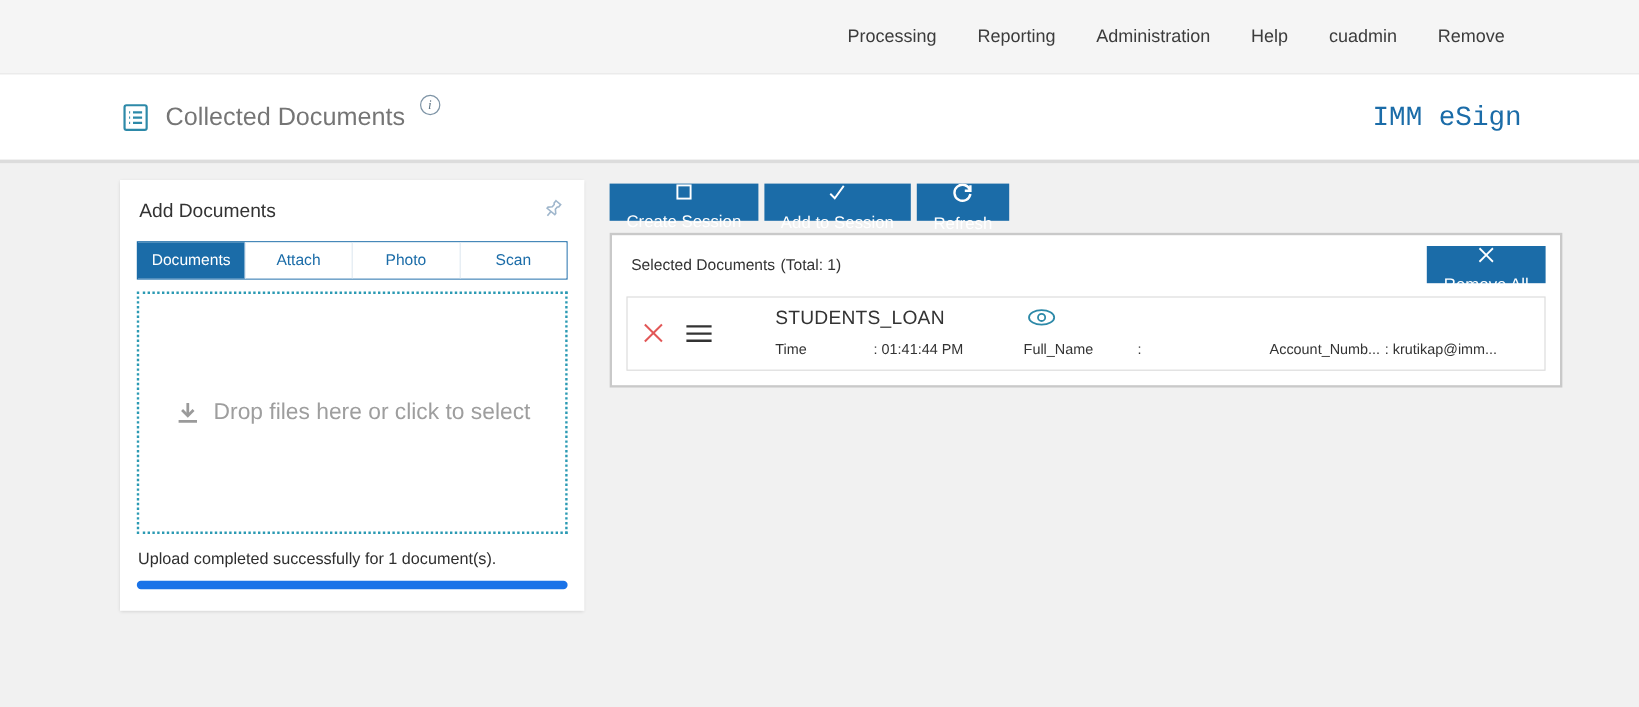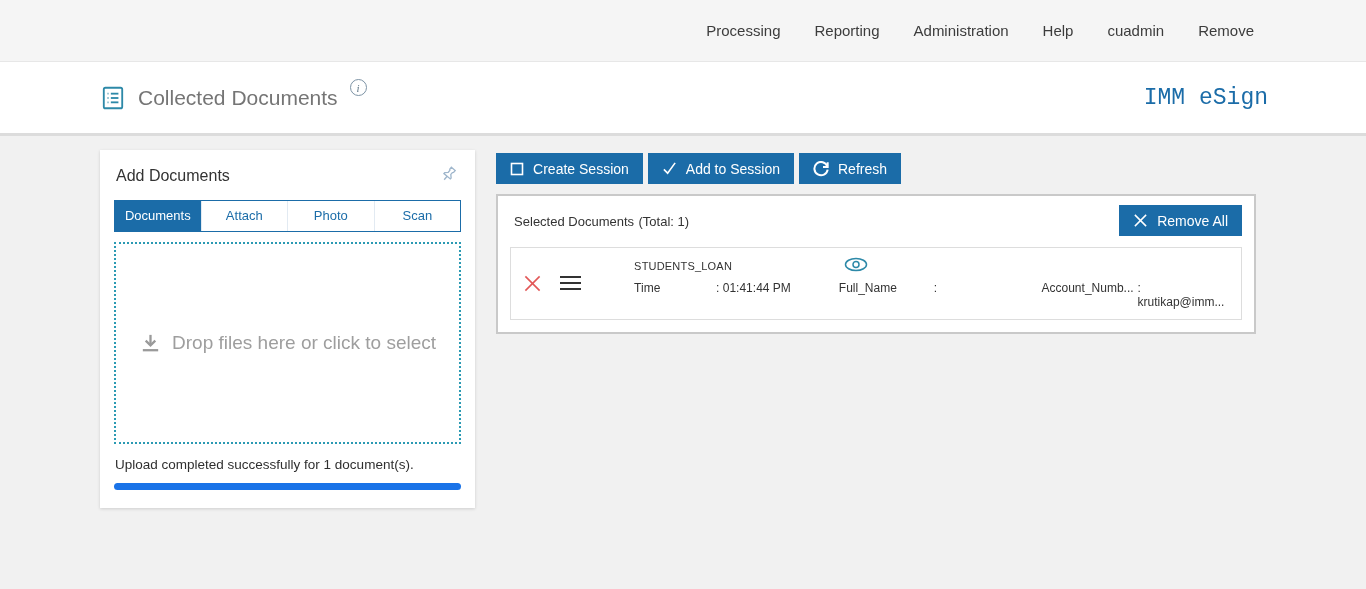--- a/index.html
+++ b/index.html
@@ -30,21 +30,21 @@
   .doc-icon svg { display: block; }
   .page-title { font-size: 21px; color: #757575; font-weight: 400; }
   .info-icon {
     width: 17px; height: 17px; border: 1px solid #7d93a5; border-radius: 50%;
     color: #5f7585; font-size: 11px; font-style: italic; font-family: "Liberation Serif", serif;
     display: flex; align-items: center; justify-content: center;
     position: relative; top: -10px; cursor: pointer; background: #fff;
   }
   .brand { font-size: 23px; color: #1b6ca8; font-family: Liberation Mono, monospace; }
   
-  .main { display: flex; align-items: flex-start; gap: 21px; padding: 14px 110px 0 100px; }
+  .main { display: flex; align-items: flex-start; gap: 21px; padding: 14px 64px 0 100px; }
   
   .card {
     width: 387px; background: #fff; padding: 12px 14px 18px;
     box-shadow: 0 1px 3px rgba(0,0,0,0.15);
   }
   .card-head { display: flex; align-items: center; justify-content: space-between; padding: 2px 2px 12px; }
   .card-title { font-size: 16px; color: #333; }
   .pin-icon { cursor: pointer; }
   .tabs { display: flex; border: 1px solid #1b6ca8; }
   .tab {
@@ -65,36 +65,36 @@
   .right-area { flex: 1; }
   .action-row { display: flex; justify-content: space-between; align-items: flex-start; }
   .info-box {
     width: 310px; background: #fff; border-left: 5px solid #1b6ca8;
     padding: 9px 14px 10px 12px; font-size: 12.5px; color: #333; line-height: 1.55;
   }
   .btn-group { display: flex; gap: 5px; margin-top: 3px; }
   .btn {
     background: #1b6ca8; color: #fff; border: none; height: 31px;
     display: flex; align-items: center; gap: 9px; padding: 0 14px;
-    font-size: 14px; font-family: inherit; cursor: pointer;
+    font-size: 14px; font-family: inherit; cursor: pointer; flex-direction: column;
   }
   .btn svg { display: block; }
   
   .panel { margin-top: 10px; background: #fff; border: 2px solid #c9c9c9; padding-bottom: 12px; }
   .panel-head { display: flex; align-items: center; justify-content: space-between; padding: 9px 12px 11px 16px; }
   .panel-title { font-size: 13px; color: #333; }
   .panel-total { font-size: 13px; color: #333; }
   .doc-row {
     margin: 0 12px; border: 1px solid #ddd; padding: 9px 12px 10px;
     display: flex; align-items: center;
   }
   .row-x { margin-right: 17px; cursor: pointer; display: flex; }
   .row-ham { margin-right: 52px; cursor: grab; display: flex; }
   .row-content { flex: 1; }
-  .row-line1 { display: flex; align-items: flex-end; font-size: 11px; color: #333; margin-bottom: 9px; }
+  .row-line1 { display: flex; align-items: flex-start; font-size: 16px; color: #333; margin-bottom: 9px; }
   .doc-name { width: 210px; letter-spacing: .2px; }
   .eye-icon { cursor: pointer; display: flex; }
   .row-line2 { display: flex; font-size: 12px; color: #333; }
   .fgroup { display: flex; }
   .fgroup.g0 { width: 207px; }
   .fgroup.g0 .flabel { width: 82px; }
   .fgroup.g1 { width: 205px; }
   .fgroup.g1 .flabel { width: 95px; }
   .fgroup.g2 .flabel { margin-right: 4px; }
   .flabel { flex-shrink: 0; }

